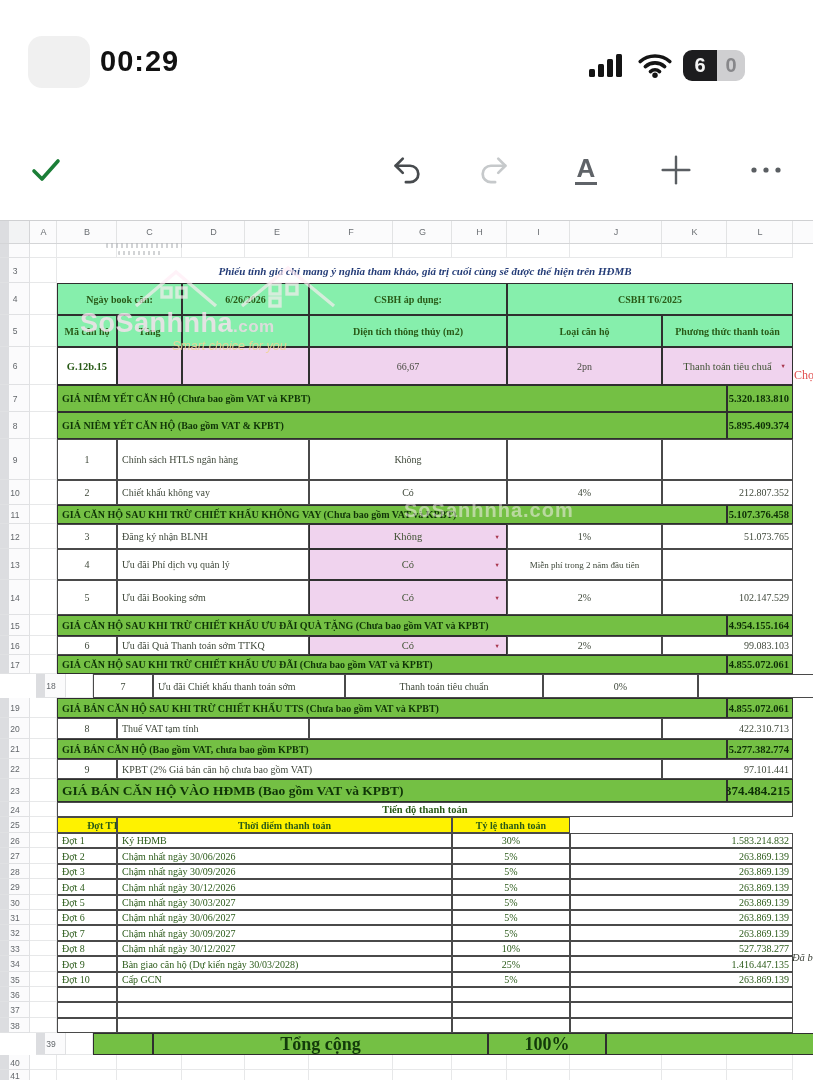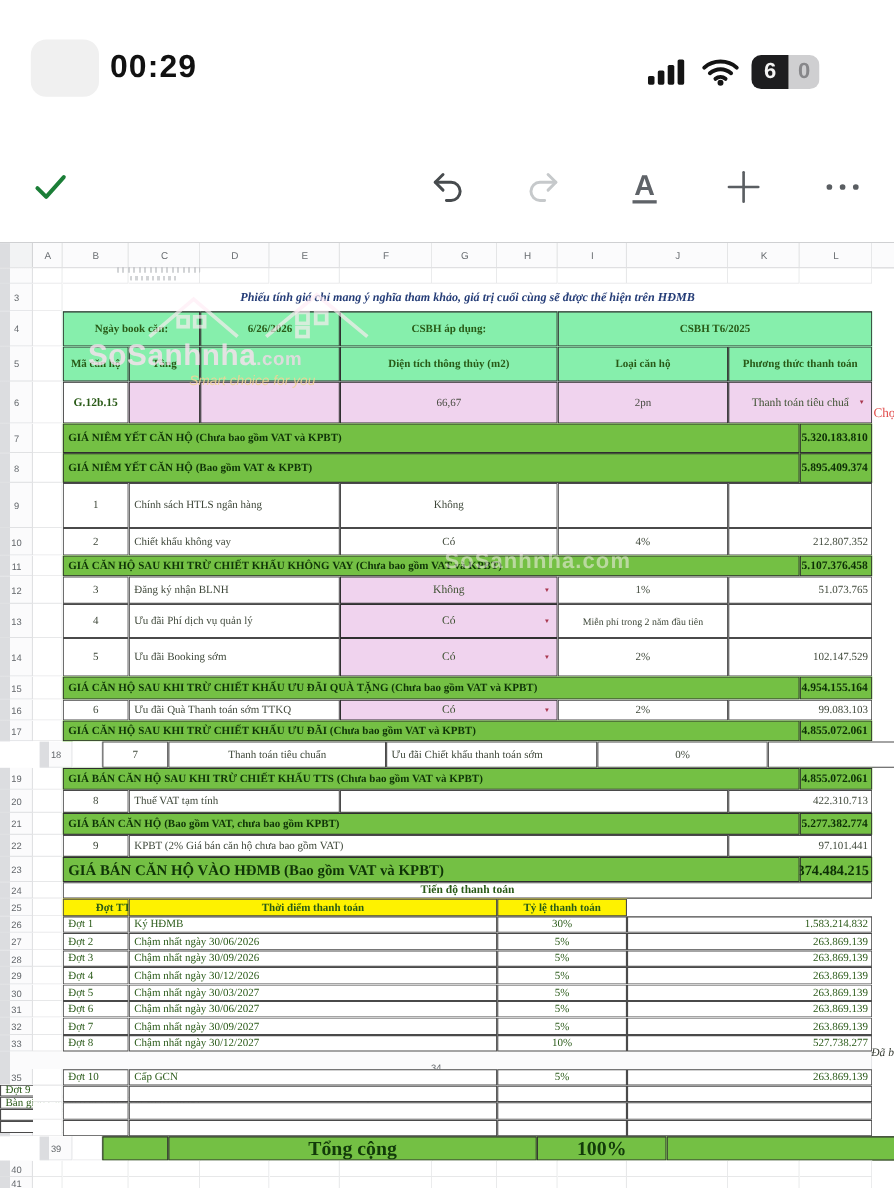--- a/index.html
+++ b/index.html
@@ -279,22 +279,22 @@
         <div class="r" style="height: 19px;">
           <div class="gut">17</div>
           <div class="c plain" style="width: 27px;"></div>
           <div class="c green" style="width: 670px;">GIÁ CĂN HỘ SAU KHI TRỪ CHIẾT KHẤU ƯU ĐÃI (Chưa bao gồm VAT và KPBT)</div>
           <div class="c greennum" style="width: 66px;">4.855.072.061</div>
         </div>
         <div class="r" style="height: 24px; padding-left: 36px;">
           <div class="gut">18</div>
           <div class="c plain" style="width: 27px;"></div>
           <div class="c num" style="width: 60px;">7</div>
+          <div class="c lbl" style="width: 192px;">Ưu đãi Chiết khấu thanh toán sớm</div>
           <div class="c ctr" style="width: 198px;">Thanh toán tiêu chuẩn</div>
-          <div class="c lbl" style="width: 192px;">Ưu đãi Chiết khấu thanh toán sớm</div>
           <div class="c ctr" style="width: 155px;">0%</div>
           <div class="c amt" style="width: 131px;">0</div>
         </div>
         <div class="r" style="height: 20px;">
           <div class="gut">19</div>
           <div class="c plain" style="width: 27px;"></div>
           <div class="c green" style="width: 670px;">GIÁ BÁN CĂN HỘ SAU KHI TRỪ CHIẾT KHẤU TTS (Chưa bao gồm VAT và KPBT)</div>
           <div class="c greennum" style="width: 66px;">4.855.072.061</div>
         </div>
         <div class="r" style="height: 21px;">
@@ -393,21 +393,21 @@
           <div class="c samt" style="width: 223px;">263.869.139</div>
         </div>
         <div class="r" style="height: 15px;">
           <div class="gut">33</div>
           <div class="c plain" style="width: 27px;"></div>
           <div class="c slbl" style="width: 60px;">Đợt 8</div>
           <div class="c slbl" style="width: 335px;">Chậm nhất ngày 30/12/2027</div>
           <div class="c sctr" style="width: 118px;">10%</div>
           <div class="c samt" style="width: 223px;">527.738.277</div>
         </div>
-        <div class="r" style="height: 16px; flex-direction: column;">
+        <div class="r" style="height: 16px;">
           <div class="gut">34</div>
           <div class="c plain" style="width: 27px;"></div>
           <div class="c slbl" style="width: 60px;">Đợt 9</div>
           <div class="c slbl" style="width: 335px;">Bàn giao căn hộ (Dự kiến ngày 30/03/2028)</div>
           <div class="c sctr" style="width: 118px;">25%</div>
           <div class="c samt" style="width: 223px;">1.416.447.135</div>
         </div>
         <div class="r" style="height: 15px;">
           <div class="gut">35</div>
           <div class="c plain" style="width: 27px;"></div>

